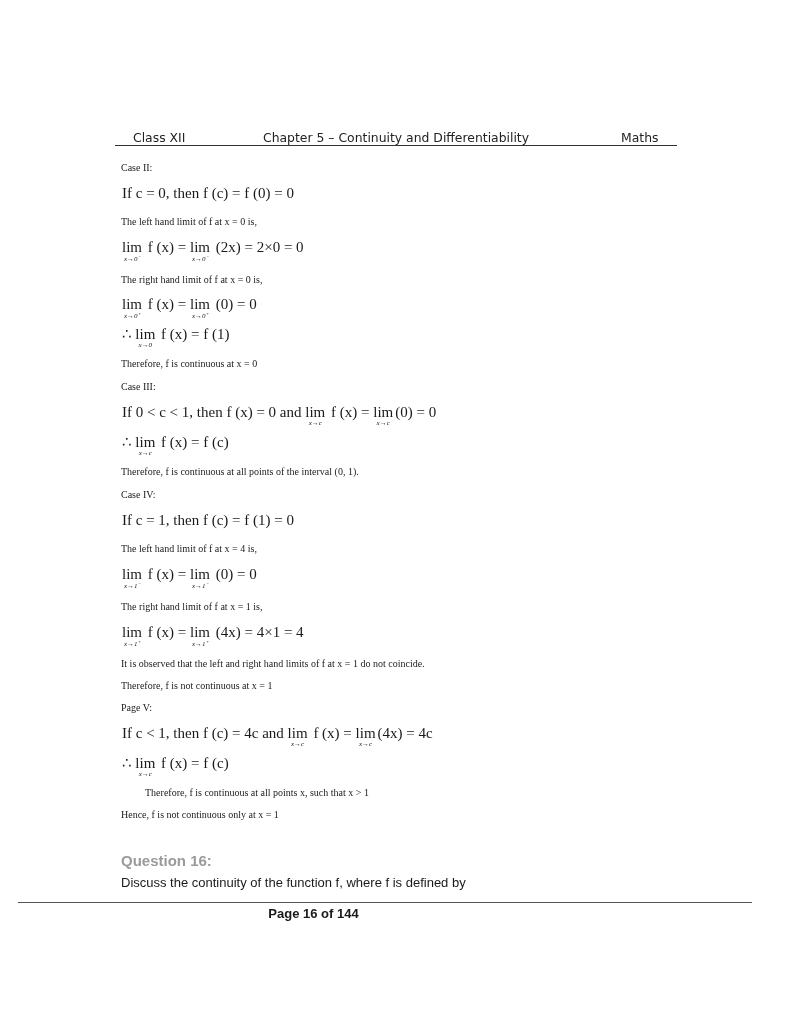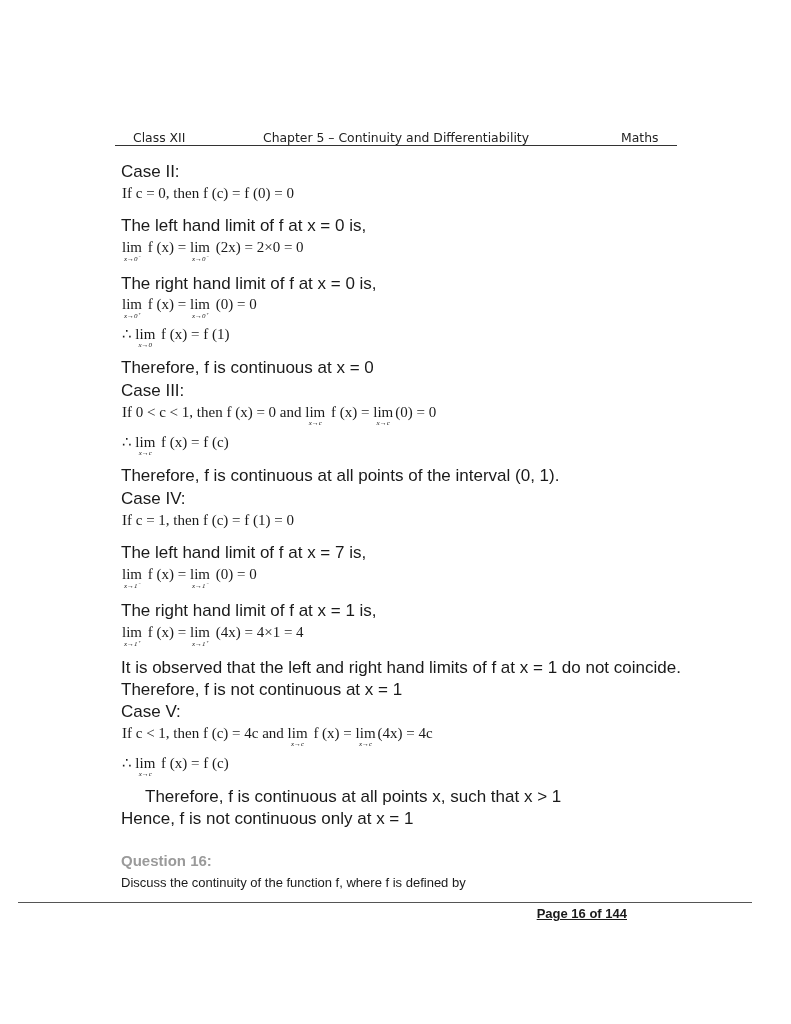--- a/index.html
+++ b/index.html
@@ -1,17 +1,17 @@
 <!DOCTYPE html>
 <html><head>
 <meta charset="utf-8">
 <style>
   html, body { margin:0; padding:0; background:#ffffff; }
   body { width:791px; height:1024px; position:relative; overflow:hidden; color:#1a1a1a; }
-  .sans { font-family: Liberation Sans, sans-serif; font-size:17px; }
+  .sans { font-family: Liberation Serif, serif; font-size:10px; }
   .serif { font-family: "Liberation Serif", serif; font-size:15px; }
   .abs { position:absolute; white-space:nowrap; }
   .hdr { top:130px; font-family:"DejaVu Sans", sans-serif; font-size:12.4px; color:#222; }
   .rule-top { position:absolute; left:115px; top:145px; width:562px; height:1px; background:#333; }
   .rule-bottom { position:absolute; left:18px; top:902px; width:734px; height:1px; background:#555; }
   .lim { display:inline-block; position:relative; text-align:center; margin-right:2px; }
   .lim .sub { position:absolute; left:0; right:0; top:15px; font-size:7px; font-style:italic; text-align:center; white-space:nowrap; }
   .q { font-family:"Liberation Sans", sans-serif; font-weight:bold; color:#9a9a9a; font-size:15px; }
   .qtext { font-family:"Liberation Sans", sans-serif; font-size:13px; }
   .footer { font-family:"Liberation Sans", sans-serif; font-weight:bold; font-size:13px; }
@@ -43,38 +43,38 @@
 <div class="abs serif" style="left:122px; top:404px;">
   <span>If 0 &lt; c &lt; 1, then f (x) = 0 and </span><span class="lim"><span>lim</span><span class="sub">x→c</span></span><span> f (x) = </span><span class="lim"><span>lim</span><span class="sub">x→c</span></span><span>(0) = 0</span>
 </div>
 <div class="abs serif" style="left:122px; top:433px;">
   <span>∴ </span><span class="lim"><span>lim</span><span class="sub">x→c</span></span><span> f (x) = f (c)</span>
 </div>
 <div class="abs sans" style="left:121px; top:466px;">Therefore, f is continuous at all points of the interval (0, 1).</div>
 
 <div class="abs sans" style="left:121px; top:489px;">Case IV:</div>
 <div class="abs serif" style="left:122px; top:512px;">If c = 1, then f (c) = f (1) = 0</div>
-<div class="abs sans" style="left:121px; top:543px;">The left hand limit of f at x = 7 is,</div>
+<div class="abs sans" style="left:121px; top:543px;">The left hand limit of f at x = 4 is,</div>
 <div class="abs serif" style="left:122px; top:566px;">
   <span class="lim"><span>lim</span><span class="sub">x→1⁻</span></span><span> f (x) = </span><span class="lim"><span>lim</span><span class="sub">x→1⁻</span></span><span> (0) = 0</span>
 </div>
 <div class="abs sans" style="left:121px; top:601px;">The right hand limit of f at x = 1 is,</div>
 <div class="abs serif" style="left:122px; top:624px;">
   <span class="lim"><span>lim</span><span class="sub">x→1⁺</span></span><span> f (x) = </span><span class="lim"><span>lim</span><span class="sub">x→1⁺</span></span><span> (4x) = 4×1 = 4</span>
 </div>
 <div class="abs sans" style="left:121px; top:658px;">It is observed that the left and right hand limits of f at x = 1 do not coincide.</div>
 <div class="abs sans" style="left:121px; top:680px;">Therefore, f is not continuous at x = 1</div>
 
-<div class="abs sans" style="left:121px; top:702px;">Case V:</div>
+<div class="abs sans" style="left:121px; top:702px;">Page V:</div>
 <div class="abs serif" style="left:122px; top:725px;">
   <span>If c &lt; 1, then f (c) = 4c and </span><span class="lim"><span>lim</span><span class="sub">x→c</span></span><span> f (x) = </span><span class="lim"><span>lim</span><span class="sub">x→c</span></span><span>(4x) = 4c</span>
 </div>
 <div class="abs serif" style="left:122px; top:754px;">
   <span>∴ </span><span class="lim"><span>lim</span><span class="sub">x→c</span></span><span> f (x) = f (c)</span>
 </div>
 <div class="abs sans" style="left:121px; top:787px;margin-left:24px;">Therefore, f is continuous at all points x, such that x &gt; 1</div>
 <div class="abs sans" style="left:121px; top:809px;">Hence, f is not continuous only at x = 1</div>
 
 <div class="abs q" style="left:121px; top:852px;">Question 16:</div>
 <div class="abs qtext" style="left:121px; top:875px;">Discuss the continuity of the function f, where f is defined by</div>
 
 <div class="rule-bottom"></div>
-<div class="abs footer" style="left:0; width:627px; text-align:right; top:906px;text-decoration:underline;">Page 16 of 144</div>
+<div class="abs footer" style="left:0; width:627px; text-align:center; top:906px;">Page 16 of 144</div>
 
 </body></html>

